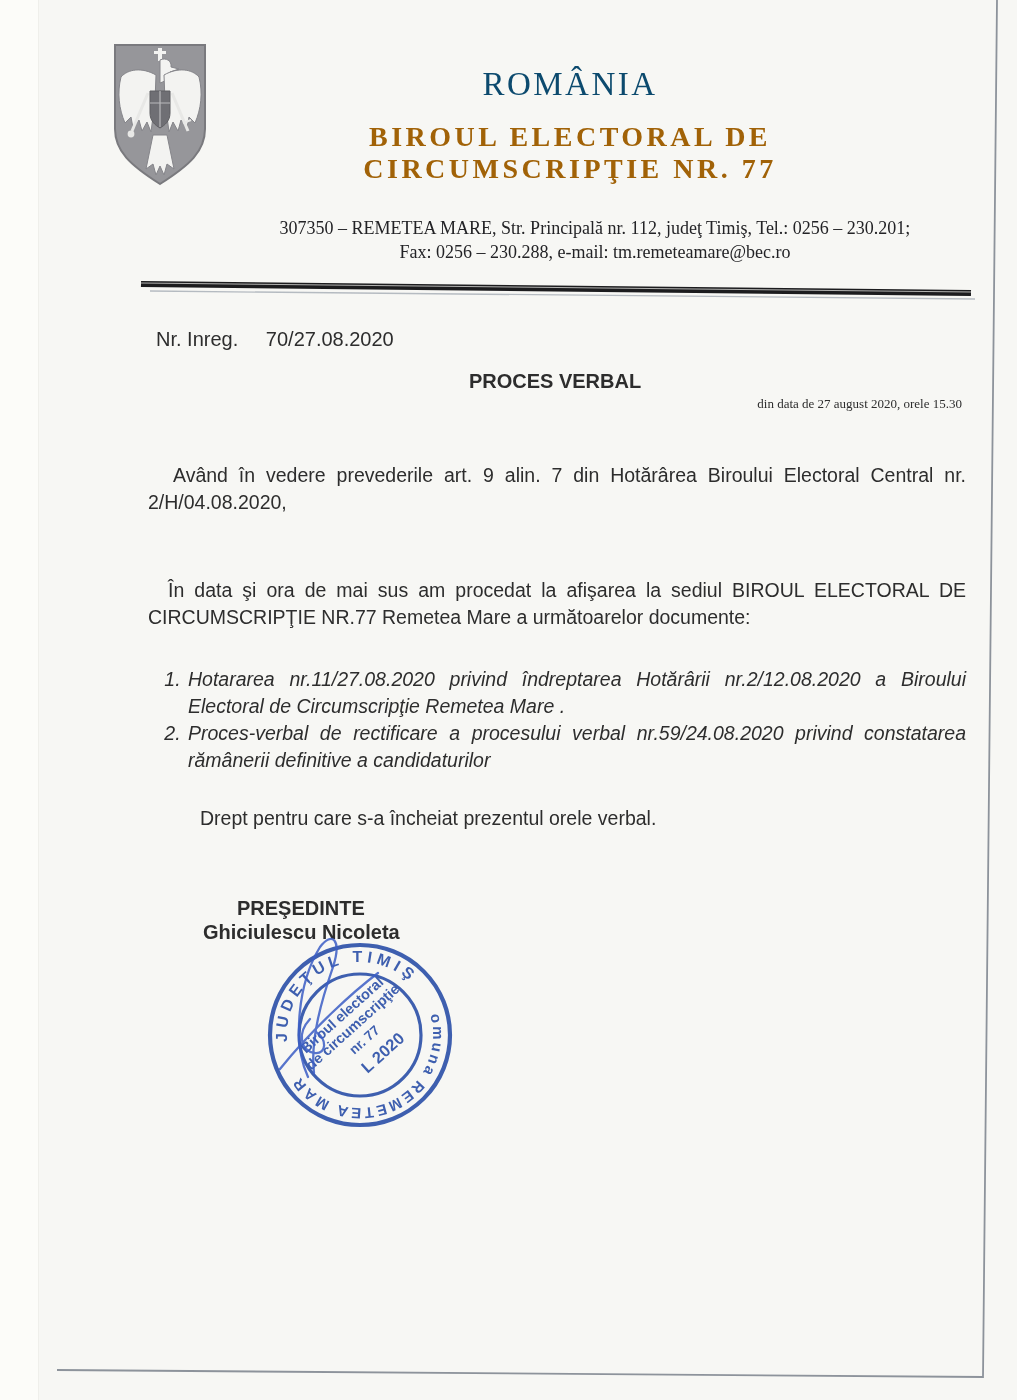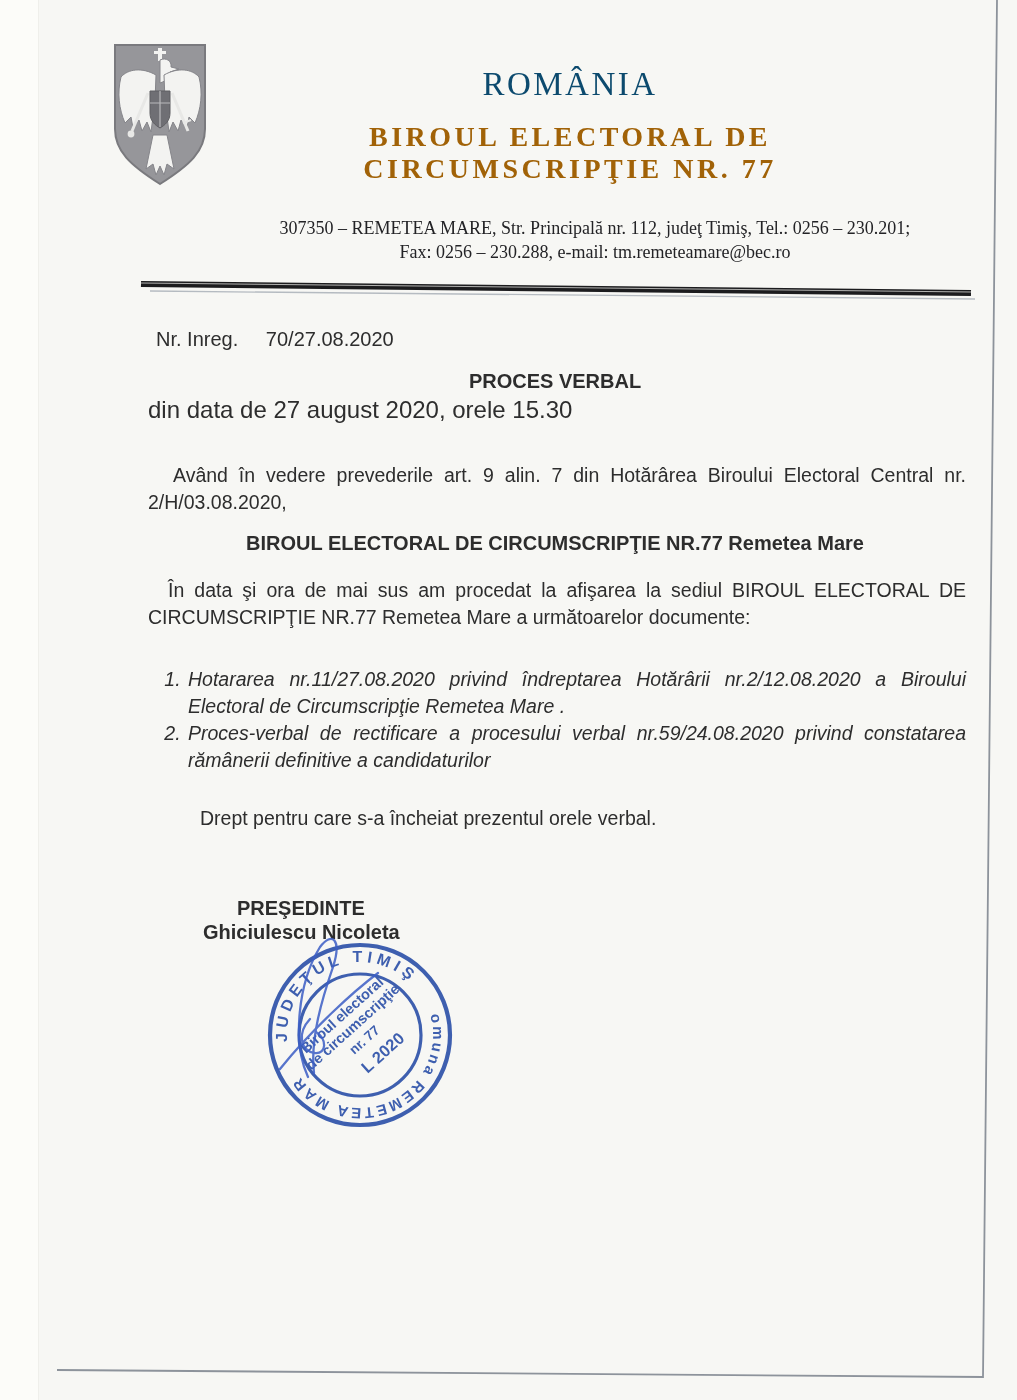--- a/index.html
+++ b/index.html
@@ -30,21 +30,21 @@
   .h-address {
     left:180px; top:216px; width:830px; text-align:center;
     font-family:"Liberation Serif","DejaVu Serif",serif;
     font-size:18px; line-height:24px; color:#232326;
   }
 
   
   .reg { left:156px; top:328px; font-size:20px; }
   .reg .val { margin-left:22px; }
   .doc-title { left:148px; top:370px; width:814px; text-align:center; font-weight:bold; font-size:20px; }
-  .doc-subtitle { left:148px; top:396px; width:814px; text-align:left; font-size:24px; }
+  .doc-subtitle { left:148px; top:396px; width:814px; text-align:right; font-size:13px;font-family:Liberation Serif, serif; }
   .para { left:148px; width:818px; font-size:19.5px; line-height:27px; text-align:justify; }
   .p1 { top:462px; text-indent:25px; }
   .office-heading { left:148px; top:532px; width:814px; text-align:center; font-weight:bold; font-size:20px; }
   .p2 { top:577px; text-indent:20px; }
   .doc-list { left:148px; top:666px; width:818px; }
   .doc-list ol { margin:0; padding-left:38px;font-style:italic; }
   .doc-list li { font-size:19.5px; line-height:27px; text-align:justify; padding-left:2px; }
   .closing { left:200px; top:807px; font-size:19.5px; }
   .sig-role { left:237px; top:897px; font-size:20px; font-weight:bold; }
   .sig-name { left:192px; top:921px; font-size:20px; font-weight:bold;margin-left:11px; }
@@ -94,22 +94,21 @@
   </div>
 
   <div class="abs reg">
     <span>Nr. Inreg.</span>
     <span class="val">70/27.08.2020</span>
   </div>
 
   <div class="abs doc-title">PROCES VERBAL</div>
   <div class="abs doc-subtitle">din data de 27 august 2020, orele 15.30</div>
 
-  <div class="abs para p1">Având în vedere prevederile art. 9 alin. 7 din Hotărârea Biroului Electoral Central nr. 2/H/03.08.2020,</div>
-  <div class="abs office-heading">BIROUL ELECTORAL DE CIRCUMSCRIPŢIE NR.77 Remetea Mare</div>
+  <div class="abs para p1">Având în vedere prevederile art. 9 alin. 7 din Hotărârea Biroului Electoral Central nr. 2/H/04.08.2020,</div>
   <div class="abs para p2">În data şi ora de mai sus am procedat la afişarea la sediul BIROUL ELECTORAL DE CIRCUMSCRIPŢIE NR.77 Remetea Mare a următoarelor documente:</div>
 
   <div class="abs doc-list">
     <ol>
       <li>Hotararea nr.11/27.08.2020 privind îndreptarea Hotărârii nr.2/12.08.2020 a Biroului Electoral de Circumscripţie Remetea Mare .</li>
       <li>Proces-verbal de rectificare a procesului verbal nr.59/24.08.2020 privind constatarea rămânerii definitive a candidaturilor</li>
     </ol>
   </div>
 
   <div class="abs closing">Drept pentru care s-a încheiat prezentul orele verbal.</div>

